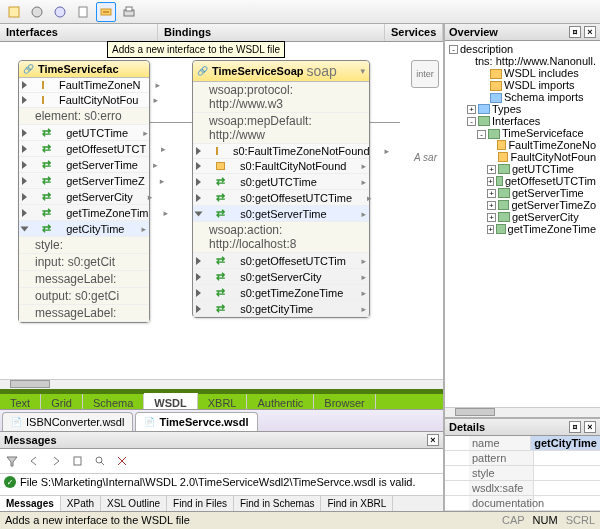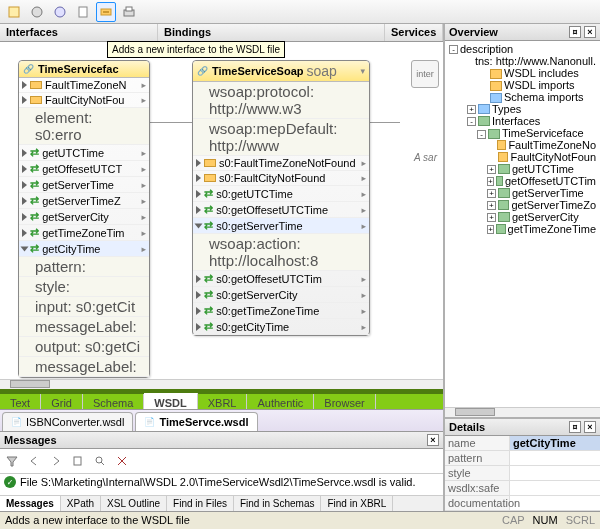--- a/index.html
+++ b/index.html
@@ -18,23 +18,23 @@
 .colh { padding: 2px 6px; border-right: 1px solid #ccc; font-weight: bold; }
 .colh.if { width: 158px; }
 .colh.bd { flex: 1; }
 .colh.sv { width: 58px; }
 
 .canvas { flex: 1; background: #fff; position: relative; overflow: hidden; }
 
 .shape { position: absolute; background: linear-gradient(#fdfdfd,#f0f0f0); border: 1px solid #888; border-radius: 4px; box-shadow: 1px 1px 2px rgba(0,0,0,0.15); }
 .shape-hd { background: linear-gradient(#fff6d0,#ffe680); border-bottom: 1px solid #bbb; padding: 2px 4px; display: flex; align-items: center; gap: 3px; border-radius: 4px 4px 0 0; }
 .shape-hd .t { font-weight: bold; }
-.shape-row { display: flex; align-items: center; padding: 1px 3px; border-bottom: 1px solid #eee; gap: 3px; font-size: 10px; }
+.shape-row { display: flex; align-items: center; padding: 1px 3px; border-bottom: 1px solid #eee; gap: 15px; font-size: 10px; }
 .shape-row.sel { background: #e8f0ff; }
-.shape-sub { background: #f7f7ee; font-size: 15px; padding: 1px 8px 1px 16px; color: #555; border-bottom: 1px solid #eee; }
+.shape-sub { background: #f7f7ee; font-size: 12px; padding: 1px 8px 1px 16px; color: #555; border-bottom: 1px solid #eee; }
 .ico { width: 12px; height: 12px; display: inline-flex; align-items: center; justify-content: center; font-size: 9px; }
 .tri { width: 0; height: 0; border-top: 4px solid transparent; border-bottom: 4px solid transparent; border-left: 5px solid #666; }
 .tri.dn { transform: rotate(90deg); }
 .envl { background: #ffcc66; border: 1px solid #cc9933; width: 12px; height: 8px; }
 .op { color: #339933; font-weight: bold; }
 .arr { color: #888; font-size: 9px; }
 .dkbox { position: absolute; right: 4px; top: 60px; width: 28px; height: 28px; border: 1px solid #aaa; background: #f5f5f5; border-radius: 3px; display:flex; align-items:center; justify-content:center; }
 
 .wire { position: absolute; border-top: 1px solid #999; }
 
@@ -65,21 +65,21 @@
 .tree-row { display: flex; align-items: center; gap: 2px; padding: 0 2px; white-space: nowrap; }
 .tw10 { padding-left: 10px; justify-content: flex-end; } .tw20 { padding-left: 20px; } .tw30 { padding-left: 30px; align-items: flex-end; } .tw40 { padding-left: 40px; }
 .exp { width: 9px; height: 9px; border: 1px solid #888; font-size: 8px; line-height: 7px; text-align: center; background: #fff; }
 .tico { width: 12px; height: 10px; }
 .tico.y { background: #ffcc66; border: 1px solid #cc9933; }
 .tico.b { background: #99ccff; border: 1px solid #6699cc; }
 .tico.g { background: #99cc99; border: 1px solid #669966; }
 
 .details { border-top: 2px solid #b0b0b0; }
 .dgrid { font-size: 10px; }
-.drow { display: flex; border-bottom: 1px solid #ddd; }
+.drow { display: flex; border-bottom: 1px solid #ddd; padding-left: 24px; }
 .dk { width: 65px; padding: 1px 3px; background: #f5f5f5; color: #666; border-right: 1px solid #ddd; }
 .dv { flex: 1; padding: 1px 3px; }
 .dv.hl { background: #c8d8f0; font-weight: bold; }
 
 .scroll-thin { height: 10px; background: #f0f0f0; border-top: 1px solid #ccc; display: flex; }
 .scroll-thin .th { width: 40px; height: 8px; background: #ccc; border: 1px solid #999; margin: 0 10px; }
 
 svg.icon { width: 14px; height: 14px; }
 </style>
 </head>
@@ -189,21 +189,20 @@
     <span class="op">⇄</span>
     <span>getTimeZoneTim</span>
     <span class="arr" style="margin-left:auto">▸</span>
   </div>
             <div class="shape-row sel">
     <span class="tri dn"></span>
     <span class="op">⇄</span>
     <span>getCityTime</span>
     <span class="arr" style="margin-left:auto">▸</span>
   </div>
-            <div class="shape-sub">pattern:</div>
             <div class="shape-sub">style:</div>
             <div class="shape-sub">input: s0:getCit</div>
             <div class="shape-sub">messageLabel:</div>
             <div class="shape-sub">output: s0:getCi</div>
             <div class="shape-sub">messageLabel:</div>
           </div>
       </div>
 
       <div class="shape" style="left:192px; top:18px; width:178px;">
         <div class="shape-hd">

